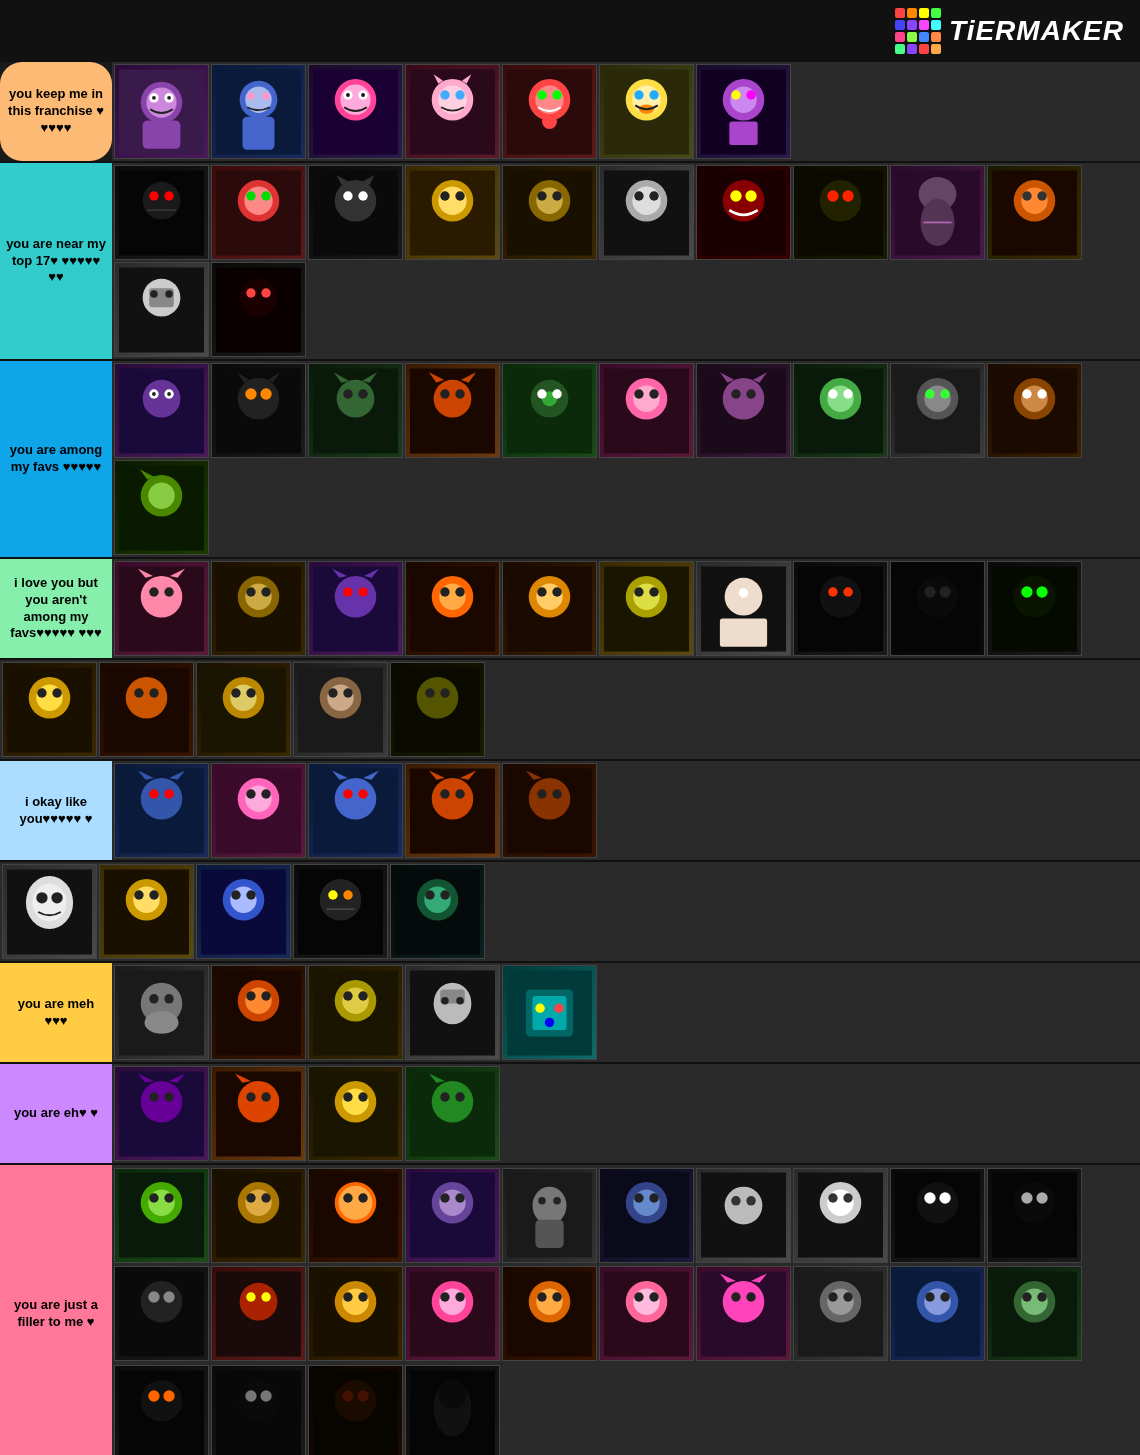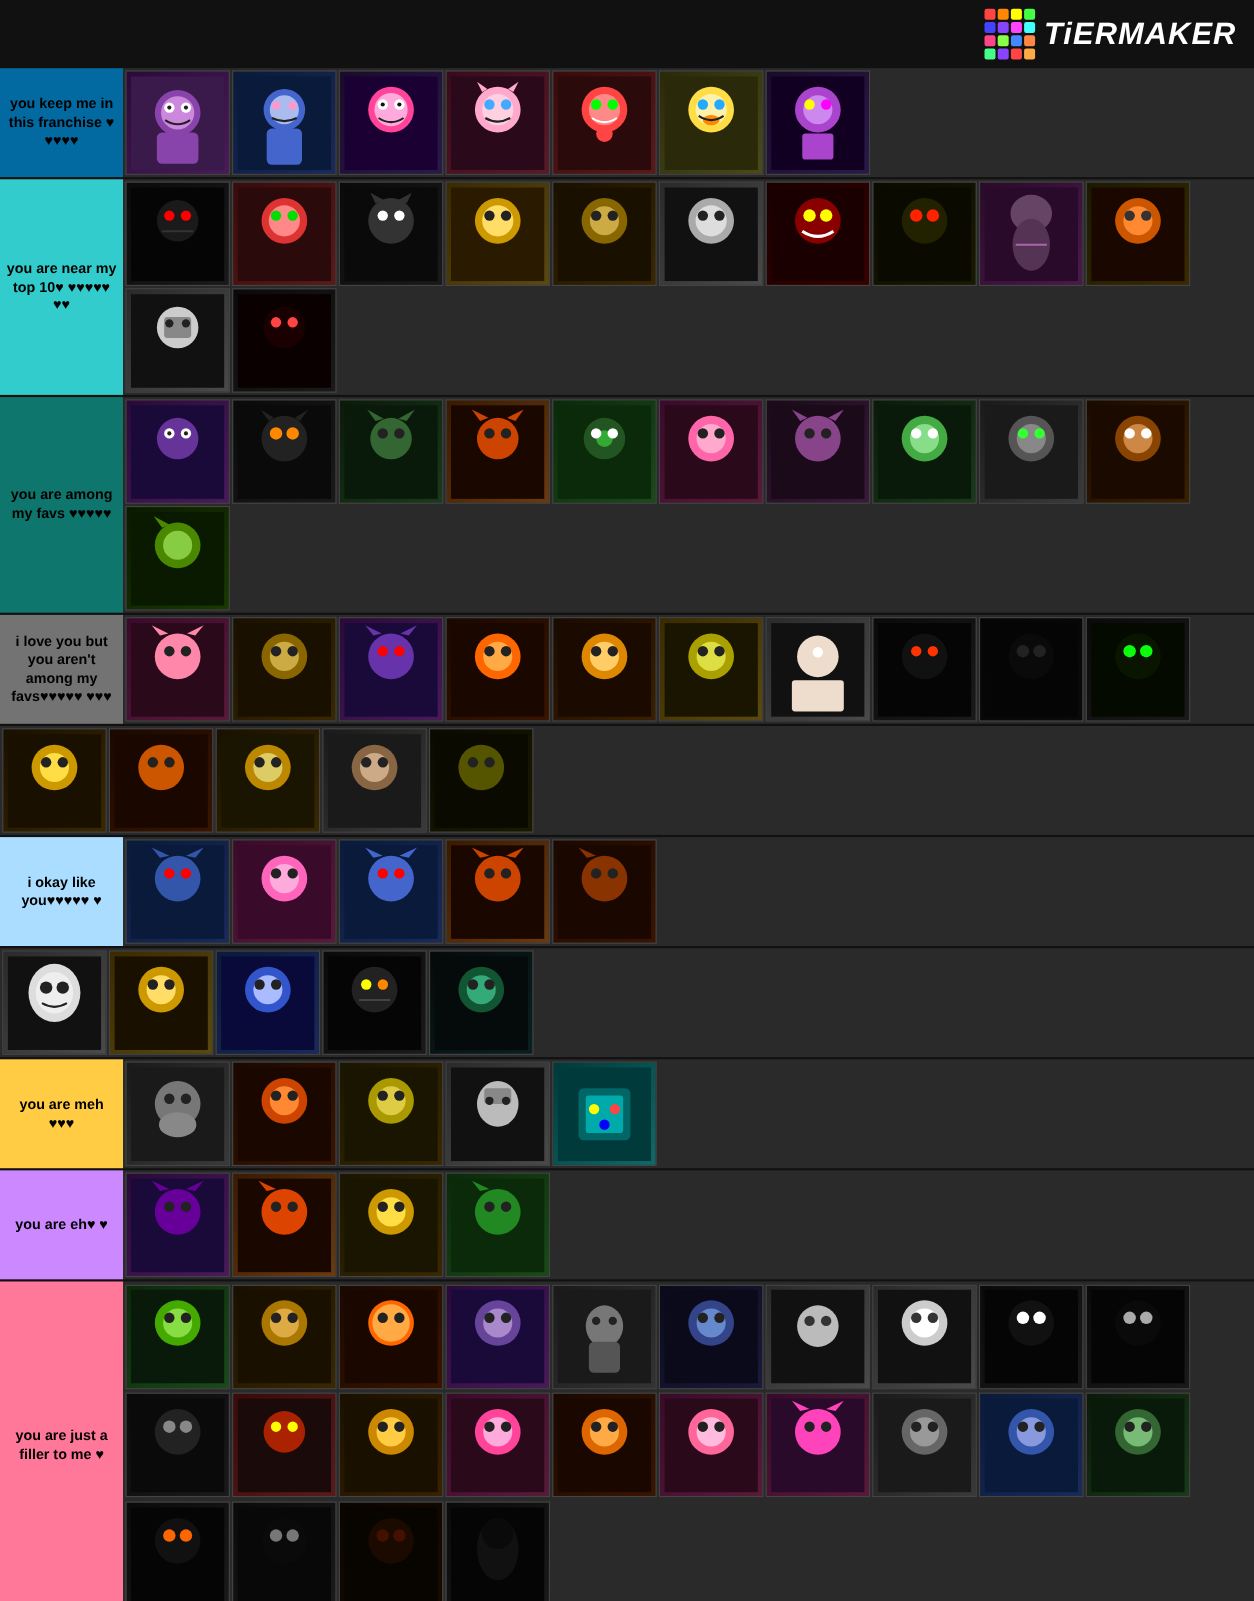--- a/index.html
+++ b/index.html
@@ -134,21 +134,21 @@
         <div class="logo-cell" style="background:#44ff88"></div>
         <div class="logo-cell" style="background:#8844ff"></div>
         <div class="logo-cell" style="background:#ff4444"></div>
         <div class="logo-cell" style="background:#ffaa44"></div>
       </div>
       <span class="logo-text">TiERMAKER</span>
     </div>
   </div>
 
   <div class="tier-row">
-    <div class="tier-label" style="background-color:#0369a1;">
+    <div class="tier-label" style="background-color:#fdba74;border-radius:22px;">
       <span>you keep me in this franchise ♥
 ♥♥♥♥</span>
     </div>
     <div class="tier-items">
 
       <div class="char-box animatronic anim-purple">
         <svg width="90" height="90" viewBox="0 0 90 90">
             <rect width="90" height="90" fill="#3a1a4a"></rect>
             <ellipse cx="45" cy="35" rx="22" ry="22" fill="#8844aa"></ellipse>
             <ellipse cx="45" cy="35" rx="16" ry="16" fill="#cc88dd"></ellipse>
@@ -231,21 +231,21 @@
             <circle cx="37" cy="27" r="5" fill="#ffff00"></circle>
             <circle cx="53" cy="27" r="5" fill="#ff00ff"></circle>
             <rect x="30" y="55" width="30" height="25" fill="#aa44cc" rx="3"></rect>
           </svg>
       </div>
     </div>
   </div>
 
   <div class="tier-row">
     <div class="tier-label" style="background-color:#33cccc;">
-      <span>you are near my top 10♥
+      <span>you are near my top 17♥
 ♥♥♥♥♥
 ♥♥</span>
     </div>
     <div class="tier-items">
       <div class="char-box animatronic anim-dark">
         <svg width="90" height="90" viewBox="0 0 90 90">
             <rect width="90" height="90" fill="#050505"></rect>
             <ellipse cx="45" cy="32" rx="20" ry="20" fill="#1a1a1a"></ellipse>
             <circle cx="37" cy="27" r="5" fill="#ff0000"></circle>
             <circle cx="53" cy="27" r="5" fill="#ff0000"></circle>
@@ -346,21 +346,21 @@
             <rect width="90" height="90" fill="#0a0000"></rect>
             <ellipse cx="45" cy="32" rx="20" ry="20" fill="#1a0000"></ellipse>
             <circle cx="37" cy="27" r="5" fill="#ff4444"></circle>
             <circle cx="53" cy="27" r="5" fill="#ff4444"></circle>
           </svg>
       </div>
     </div>
   </div>
 
   <div class="tier-row">
-    <div class="tier-label" style="background-color:#0f766e;text-align:center;">
+    <div class="tier-label" style="background-color:#0ea5e9;text-align:center;">
       <span>you are among my favs
 ♥♥♥♥♥</span>
     </div>
     <div class="tier-items">
       <div class="char-box animatronic anim-purple">
         <svg width="90" height="90" viewBox="0 0 90 90">
             <rect width="90" height="90" fill="#1a0a3a"></rect>
             <ellipse cx="45" cy="32" rx="20" ry="20" fill="#663399"></ellipse>
             <circle cx="37" cy="27" r="5" fill="white"></circle>
             <circle cx="53" cy="27" r="5" fill="white"></circle>
@@ -458,21 +458,21 @@
             <rect width="90" height="90" fill="#0a1a00"></rect>
             <ellipse cx="45" cy="32" rx="22" ry="22" fill="#4a8800"></ellipse>
             <ellipse cx="45" cy="32" rx="14" ry="14" fill="#88cc44"></ellipse>
             <path d="M 30 15 L 22 4 L 37 12" fill="#4a8800"></path>
           </svg>
       </div>
     </div>
   </div>
 
   <div class="tier-row">
-    <div class="tier-label" style="background-color:#737373;">
+    <div class="tier-label" style="background-color:#86efac;">
       <span>i love you but you aren't among my favs♥♥♥♥♥
 ♥♥♥</span>
     </div>
     <div class="tier-items">
       <div class="char-box animatronic anim-pink">
         <svg width="90" height="90" viewBox="0 0 90 90">
             <rect width="90" height="90" fill="#2a0a1a"></rect>
             <ellipse cx="45" cy="32" rx="22" ry="22" fill="#ff88aa"></ellipse>
             <path d="M 28 12 L 20 2 L 36 10" fill="#ff88aa"></path>
             <path d="M 62 12 L 70 2 L 54 10" fill="#ff88aa"></path>

